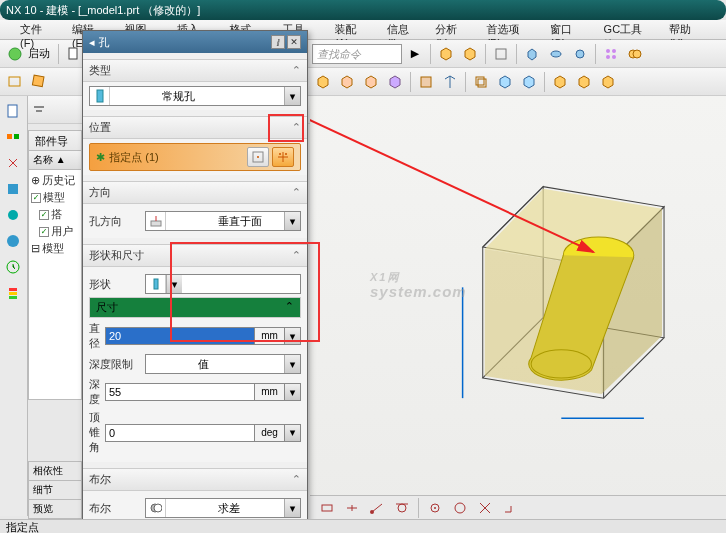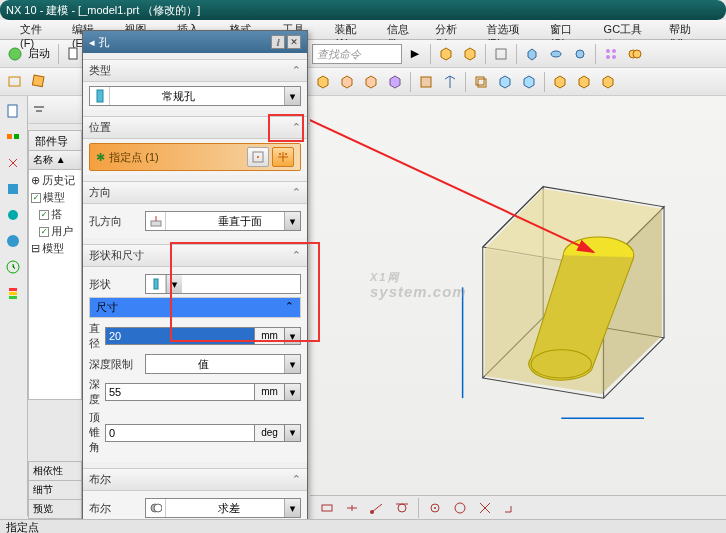--- a/index.html
+++ b/index.html
@@ -50,21 +50,21 @@
 .mini-btn { width: 22px; height: 20px; border: 1px solid #aaa; background: linear-gradient(#fafafa,#e0e0e0); border-radius: 2px; display: flex; align-items: center; justify-content: center; }
 
 .row { display: flex; align-items: center; margin: 3px 0; gap: 4px; }
 .row .label { width: 52px; color: #333; }
 .row .field { flex: 1; display: flex; }
 .txt-input { flex: 1; border: 1px solid #888; height: 18px; padding: 0 3px; background: #fff; }
 .txt-input.sel { background: #2a6fc9; color: #fff; }
 .unit { width: 30px; border: 1px solid #888; border-left: none; height: 18px; line-height: 16px; text-align: center; background: #f2f2f2; font-size: 10px; }
 .spin { width: 16px; border: 1px solid #888; border-left: none; height: 18px; background: linear-gradient(#eee,#ccc); display: flex; align-items: center; justify-content: center; }
 
-.subhdr { background: #3b82f6; border: 1px solid #ccc; padding: 2px 6px; margin: 2px 0; display: flex; justify-content: space-between; }
+.subhdr { background: #15803d; border: 1px solid #ccc; padding: 2px 6px; margin: 2px 0; display: flex; justify-content: space-between; }
 
 .red-box { position: absolute; border: 2px solid #e33; pointer-events: none; }
 
 .sel-row { display: flex; align-items: center; justify-content: space-between; padding: 2px 0; }
 .cube-btn { width: 22px; height: 20px; border: 1px solid #c77a1f; background: linear-gradient(#f9c97a,#ea9a2f); border-radius: 2px; }
 
 .canvas { position: absolute; left: 310px; top: 96px; right: 0; bottom: 14px; background: linear-gradient(#f4f4f2, #ececea); }
 
 .watermark { position: absolute; left: 370px; top: 250px; color: rgba(150,150,150,0.45); font-size: 34px; font-weight: bold; font-style: italic; letter-spacing: 2px; pointer-events: none; }
 .watermark .sub { font-size: 15px; display: block; letter-spacing: 1px; margin-top: -6px; }

